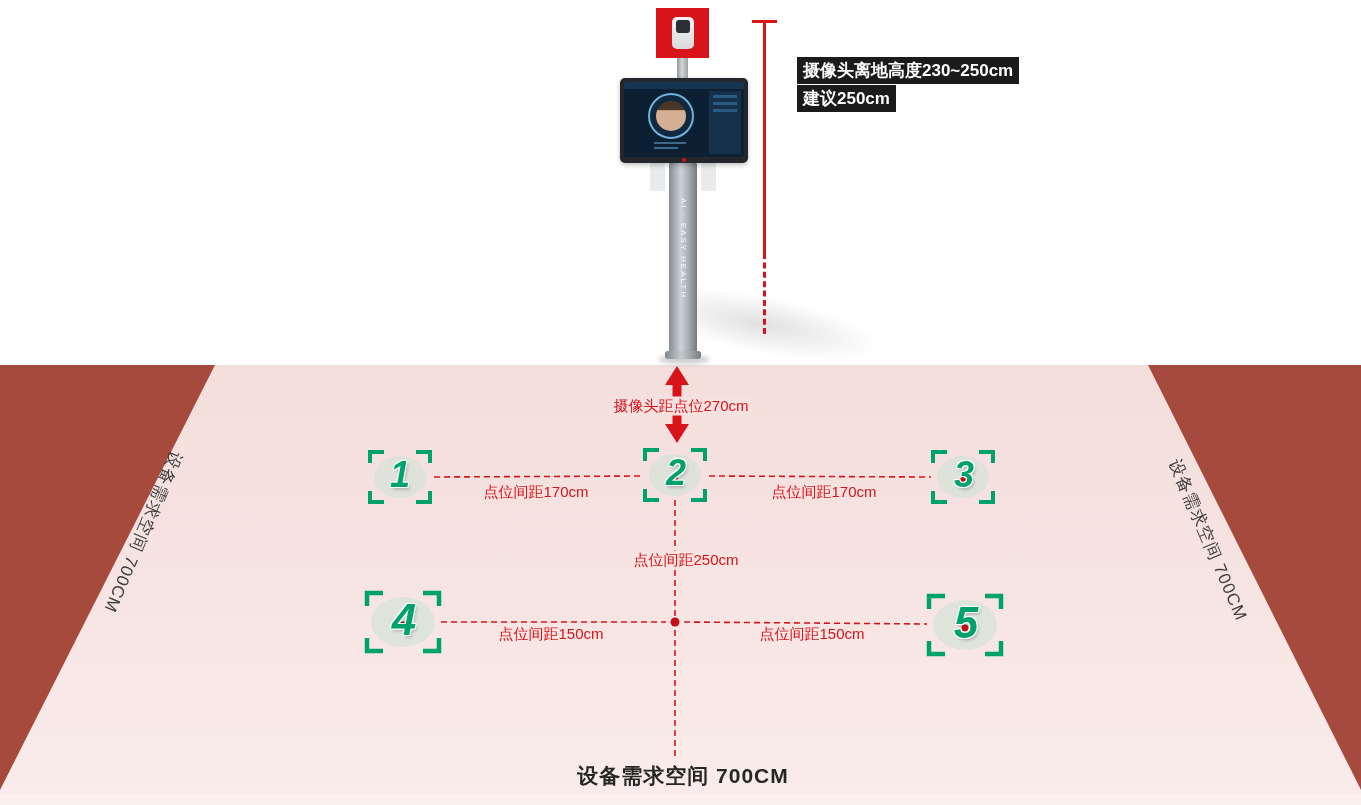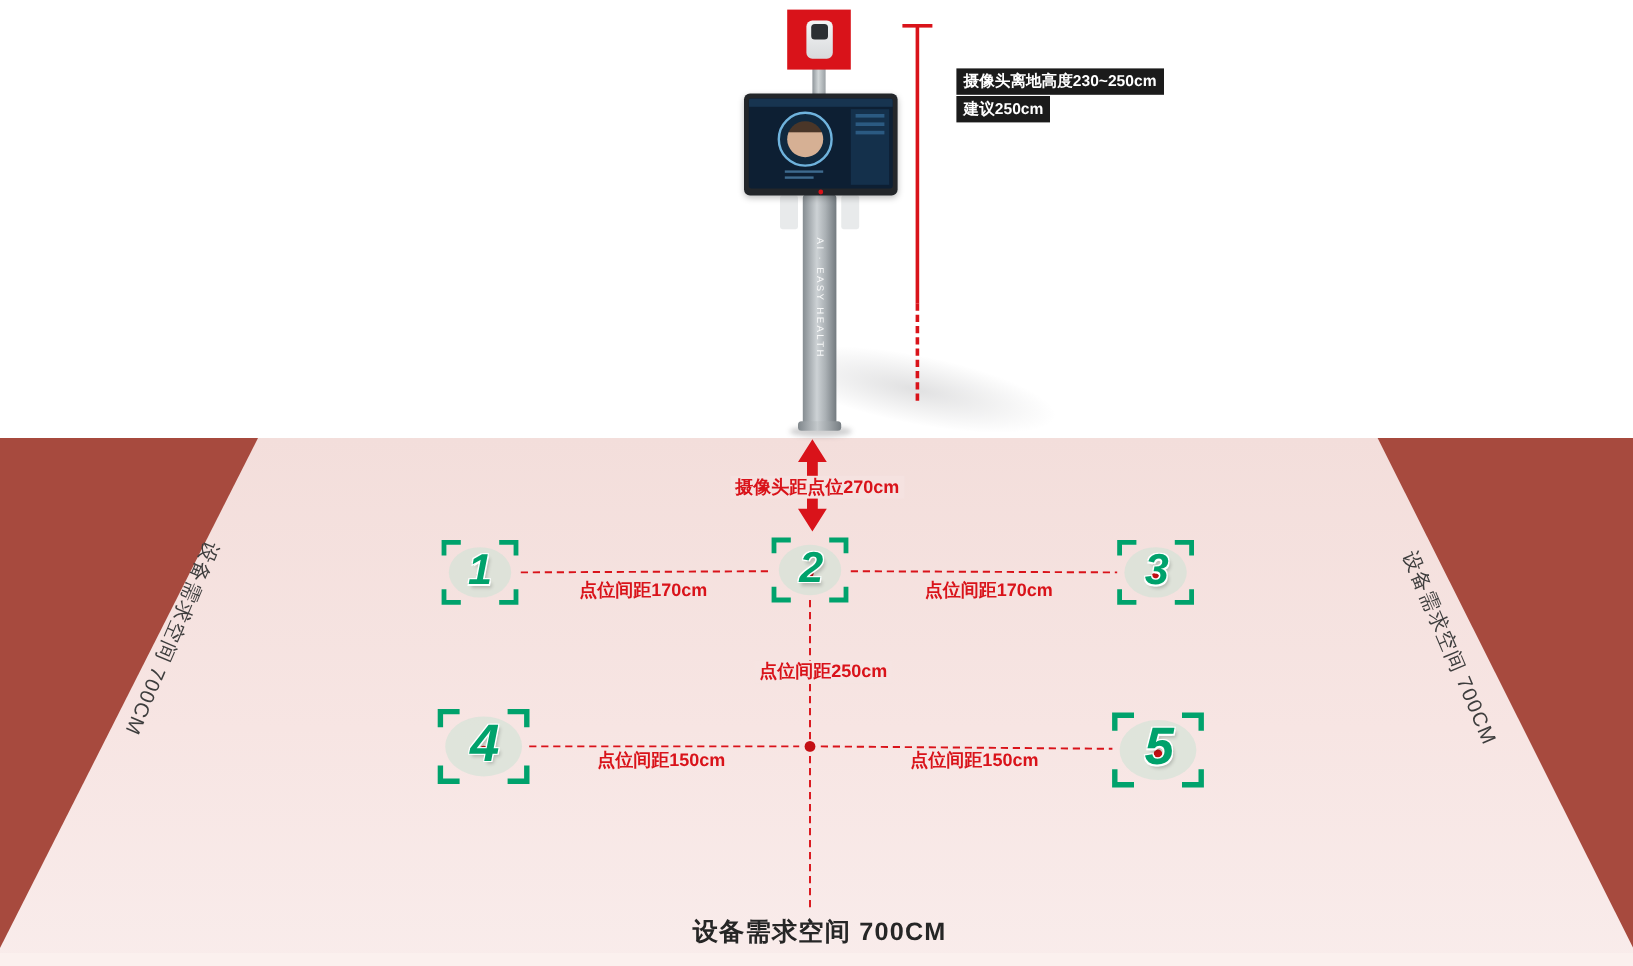--- a/index.html
+++ b/index.html
@@ -42,25 +42,25 @@
   .mon-dot{position:absolute;left:50%;bottom:1px;transform:translateX(-50%);width:4px;height:4px;
     border-radius:50%;background:#d9131a;}
   .mount{position:absolute;top:163px;width:15px;height:28px;background:#dcdee0;opacity:.65;border-radius:2px;}
   .mount.l{left:650px;} .mount.r{left:701px;}
 
   
   .mline-cap{position:absolute;left:752px;top:20px;width:25px;height:3px;background:#d9131a;}
   .mline-solid{position:absolute;left:763px;top:20px;width:3px;height:233px;background:#d9131a;}
   .mline-dash{position:absolute;left:763px;top:253px;width:0;height:81px;border-left:3px dashed #d9131a;}
   .hnote{position:absolute;left:797px;top:57px;}
-  .hnote span{display:table;background:rgba(10,10,10,.93);color:#ffffff;font-size:13px;font-weight:700;
+  .hnote span{display:table;background:rgba(10,10,10,.93);color:#ffffff;font-size:17px;font-weight:700;
     padding:2px 6px;margin-bottom:1px;white-space:nowrap;}
 
   
-  .lbl-red{position:absolute;transform:translate(-50%,-50%);color:#d9131a;font-weight:700;font-size:15px;white-space:nowrap;}
+  .lbl-red{position:absolute;transform:translate(-50%,-50%);color:#d9131a;font-weight:400;font-size:15px;white-space:nowrap;}
   .lbl-cam{left:681px;top:406px;background:#f5e2e0;padding:0 4px;}
   .lbl-g170l{left:536px;top:492px;}
   .lbl-g170r{left:824px;top:492px;}
   .lbl-g250{left:686px;top:560px;background:#f6e4e2;padding:0 4px;}
   .lbl-g150l{left:551px;top:634px;}
   .lbl-g150r{left:812px;top:634px;}
 
   .lbl-side{position:absolute;color:#3d3d3d;font-size:17px;letter-spacing:1px;white-space:nowrap;}
   .lbl-left{left:143px;top:532px;transform:translate(-50%,-50%) rotate(113deg);}
   .lbl-right{left:1208px;top:540px;transform:translate(-50%,-50%) rotate(67deg);}

